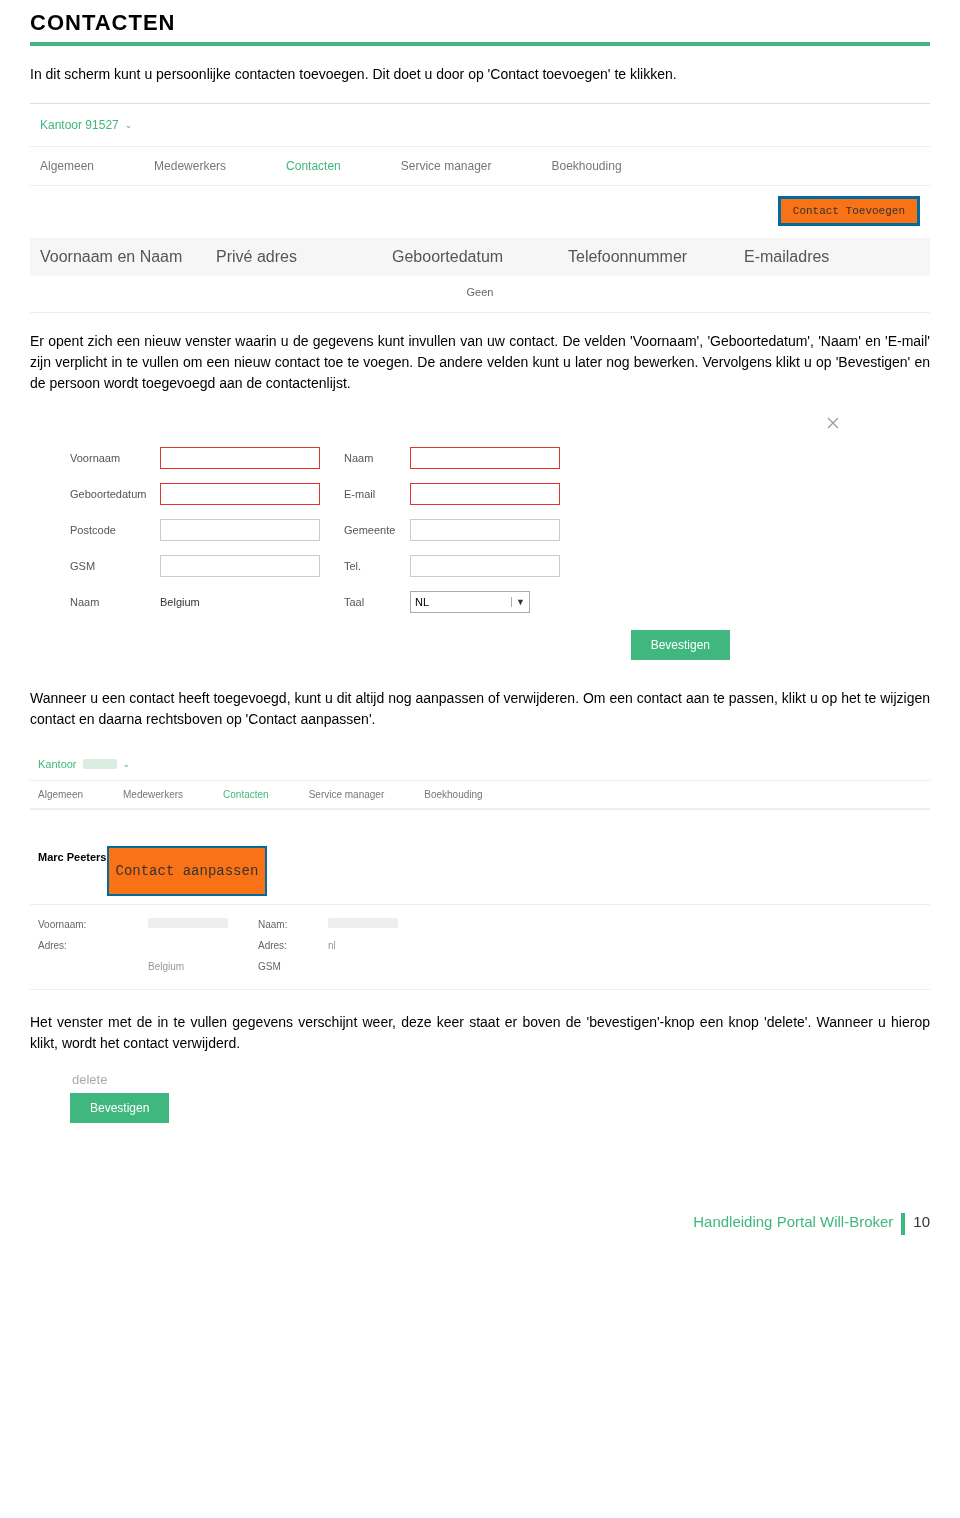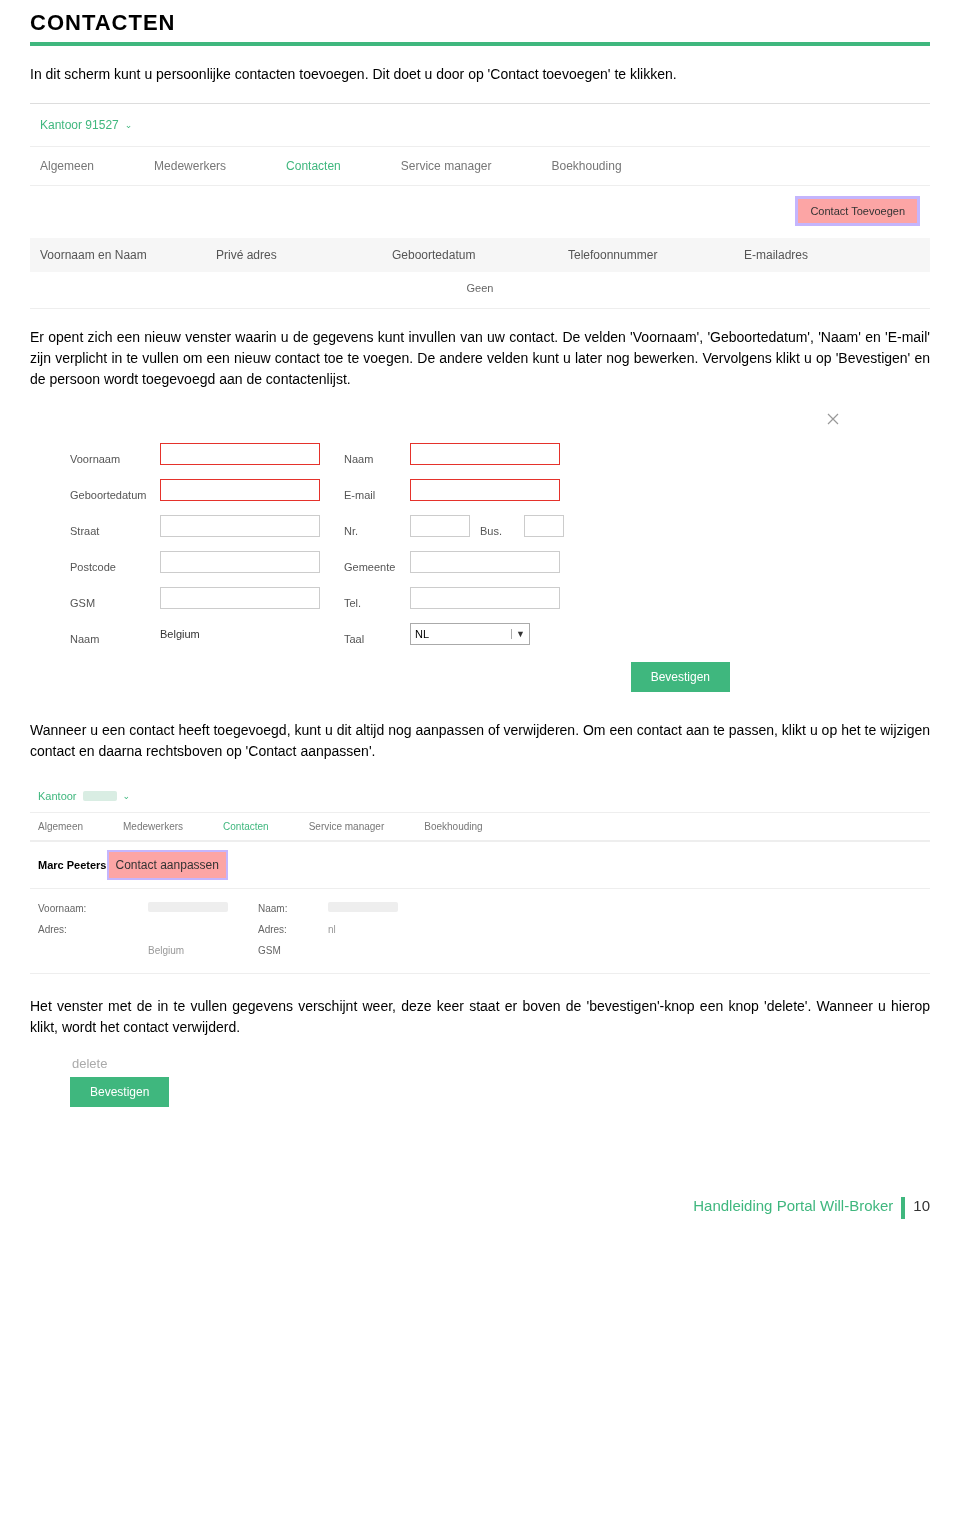--- a/index.html
+++ b/index.html
@@ -21,52 +21,52 @@
   .green-rule { height: 4px; background: #3fb77e; margin-bottom: 18px; }
   p.body-text { line-height: 1.5; text-align: justify; margin-bottom: 18px; }
 
   
   .shot1 { border-top: 1px solid #ddd; margin-bottom: 18px; font-size: 12px; }
   .kantoor-row { display: flex; align-items: center; gap: 6px; color: #3fb77e; font-weight: 500; padding: 14px 10px; border-bottom: 1px solid #eee; }
   .chev { font-size: 9px; }
   .tabs { display: flex; gap: 60px; padding: 12px 10px; color: #777; border-bottom: 1px solid #eee; }
   .tabs .active { color: #3fb77e; }
   .toolbar-row { display: flex; justify-content: flex-end; padding: 10px 10px 12px; }
-  .btn-outline-red { display: inline-block; padding: 6px 12px; border: 3px solid #c4b5fd; color: #333; font-size: 11px; background: #fca5a5; }
-  .cols-header { display: flex; background: #f6f6f6; padding: 10px 10px; color: #555; font-size: 12px; }
+  .btn-outline-red { display: inline-block; padding: 6px 12px; border: 3px solid #0369a1; color: #333; font-size: 11px; background: #f97316; font-family: Liberation Mono, monospace; }
+  .cols-header { display: flex; background: #f6f6f6; padding: 10px 10px; color: #555; font-size: 16px; }
   .cols-header > div, .row-geen > div { flex: 1; }
   .row-geen { display: flex; justify-content: flex-end; padding: 10px 0 14px; color: #666; font-size: 11px; border-bottom: 1px solid #eee;}
   .row-geen > div { text-align: center; }
 
   
   .shot2 { margin: 0 60px 22px 40px; font-size: 11.5px; }
   .close-row { display: flex; justify-content: flex-end; padding: 4px 30px 8px 0; }
   .close-x { cursor: pointer; color: #999; }
-  .form-row { display: flex; align-items: flex-end; padding: 7px 0; gap: 10px; }
+  .form-row { display: flex; align-items: center; padding: 7px 0; gap: 10px; }
   .lbl { width: 80px; color: #555; font-size: 11px; }
   .lbl2 { width: 70px; color: #555; font-size: 11px; padding-left: 14px; }
   .inp { border: 1px solid #ccc; height: 22px; background: #fff; }
   .inp.req { border-color: #e5322b; }
   .inp.w1 { width: 160px; }
   .inp.w2 { width: 150px; }
   .inp.wsm { width: 60px; }
   .inp.wxs { width: 40px; }
   .sel { border: 1px solid #aaa; height: 22px; width: 120px; background: #fff; display: inline-flex; align-items: center; justify-content: space-between; padding: 0 4px; font-size: 11px;}
   .sel-arrow { font-size: 9px; color: #333; border-left: 1px solid #aaa; padding-left: 4px;}
   .plain { display:inline-block; height:22px; line-height:22px; font-size:11px; color:#333; width:160px;}
   .btn-green { background: #3fb77e; color: #fff; padding: 8px 20px; border: none; font-size: 12px; }
   .bevestigen-row { display: flex; justify-content: flex-end; padding: 10px 140px 6px 0;}
 
   
   .shot3 { margin-bottom: 22px; font-size: 10px; }
   .kantoor-row.small { font-size: 11px; padding: 10px 8px;}
   .tabs.small { gap: 40px; font-size: 10px; padding: 8px 8px;}
   .name-bar { display:flex; align-items: center; padding: 8px 8px; border-top:1px solid #eee; border-bottom:1px solid #eee;}
   .name-bar .person { font-weight: bold; font-size: 11px;}
-  .btn-outline-red.sm { padding: 6px 7px; border-width: 2px; font-size: 12px;}
+  .btn-outline-red.sm { padding: 15px 7px; border-width: 2px; font-size: 14px; margin-top: 28px;}
   .detail-grid { padding: 8px 8px 12px; border-bottom:1px solid #eee;}
   .drow { display: flex; align-items: center; padding: 5px 0; }
   .dlabel { width: 110px; color: #666; }
   .dval { width: 110px; color: #999; }
   .dval .smudge { display:inline-block; width: 80px; height: 10px; background:#eee; border-radius:2px;}
   .dlabel2 { width: 70px; color: #666; }
   .dval2 { width: 160px; color: #999;}
 
   
   .shot4 { margin: 0 0 30px 40px;}
@@ -127,28 +127,20 @@
     <span class="lbl">Voornaam</span>
     <span class="inp req w1"></span>
     <span class="lbl2">Naam</span>
     <span class="inp req w2"></span>
   </div>
   <div class="form-row">
     <span class="lbl">Geboortedatum</span>
     <span class="inp req w1"></span>
     <span class="lbl2">E-mail</span>
     <span class="inp req w2"></span>
-  </div>
-  <div class="form-row">
-    <span class="lbl">Straat</span>
-    <span class="inp w1"></span>
-    <span class="lbl2">Nr.</span>
-    <span class="inp wsm"></span>
-    <span style="width:34px; color:#555; font-size:11px;">Bus.</span>
-    <span class="inp wxs"></span>
   </div>
   <div class="form-row">
     <span class="lbl">Postcode</span>
     <span class="inp w1"></span>
     <span class="lbl2">Gemeente</span>
     <span class="inp w2"></span>
   </div>
   <div class="form-row">
     <span class="lbl">GSM</span>
     <span class="inp w1"></span>

